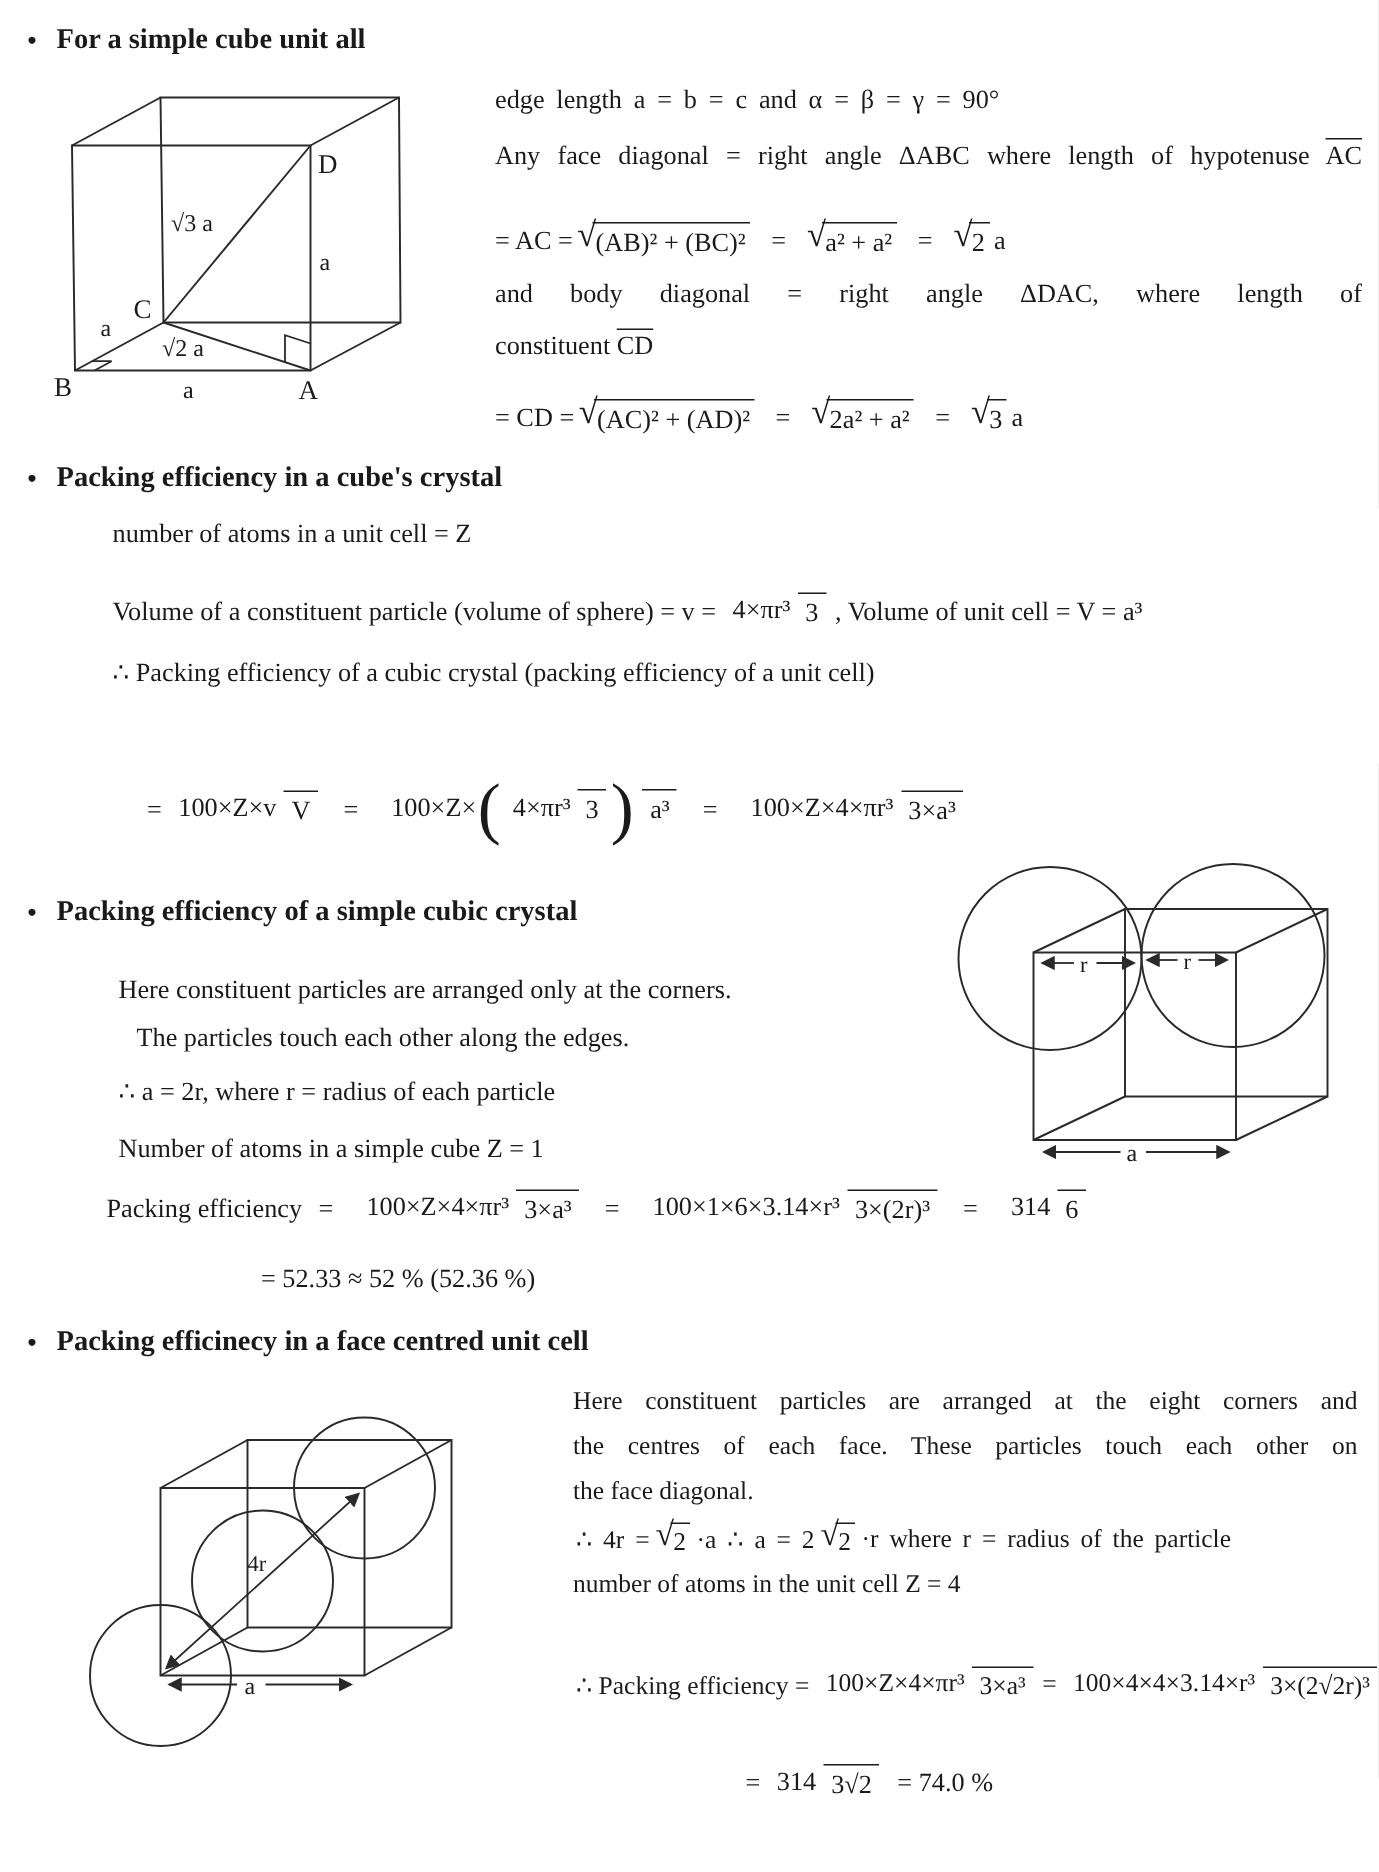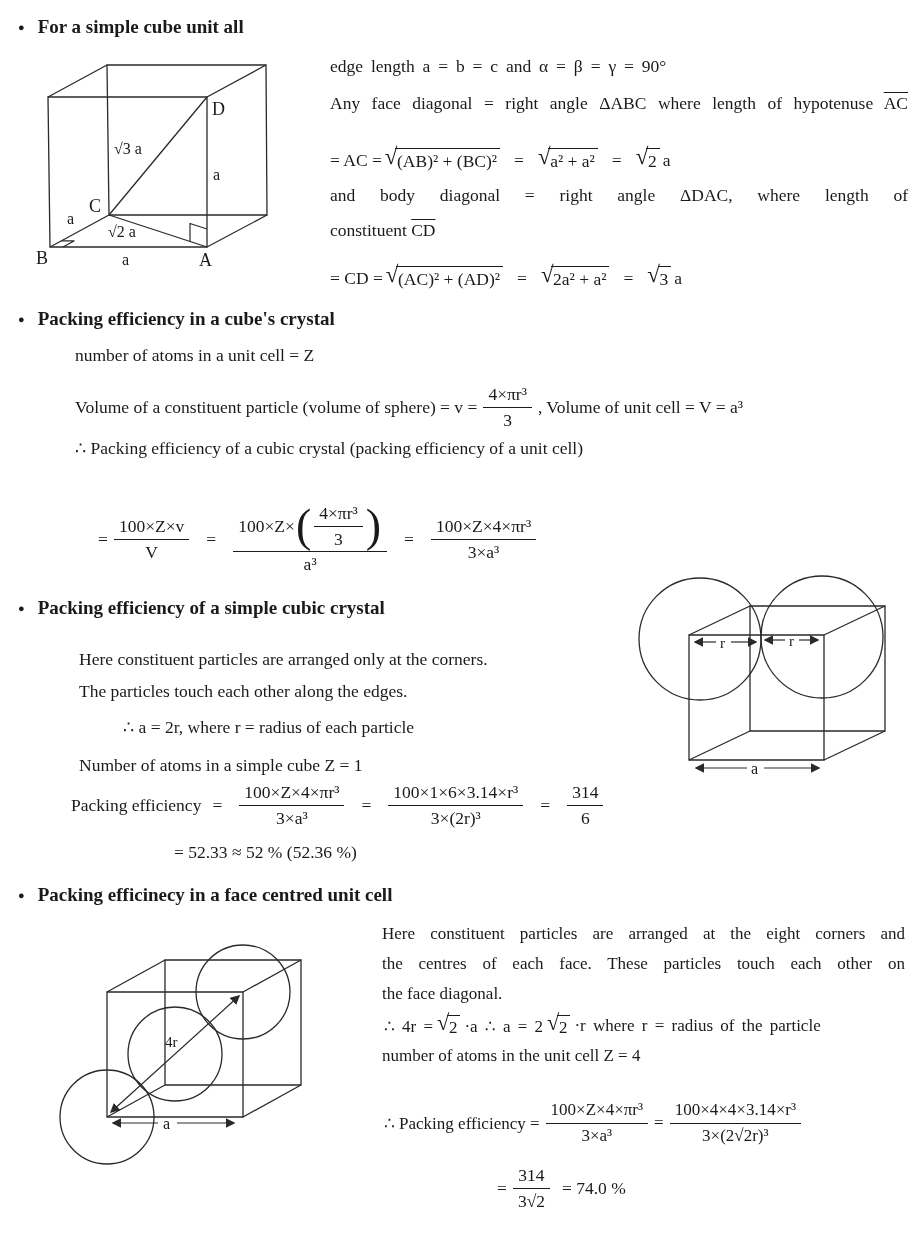--- a/index.html
+++ b/index.html
@@ -5,21 +5,21 @@
   html,body{margin:0;padding:0;background:#e8e8e8;}
   .page{position:relative;width:919px;height:1248px;background:#ffffff;
         font-family:"Liberation Serif","DejaVu Serif",serif;color:#1a1a1a;overflow:hidden;}
   .hrow{position:absolute;display:flex;align-items:center;font-weight:bold;font-size:19px;white-space:nowrap;}
   .bullet{font-size:11px;margin-right:13px;line-height:1;}
   .bline{position:absolute;font-size:17.5px;white-space:nowrap;}
   .just{white-space:normal;text-align:justify;text-align-last:justify;-moz-text-align-last:justify;}
   .obar{text-decoration:overline;}
   .mrow{position:absolute;display:flex;align-items:center;font-size:17.5px;white-space:nowrap;}
   .meq{margin:0 11px;}
-  .frac{display:inline-flex;flex-direction:column;vertical-align:middle;margin:0 6px;line-height:1.3;}
+  .frac{display:inline-flex;vertical-align:middle;margin:0 6px;line-height:1.3;}
   .frac>.num{align-self:center;padding:0 5px 1px;white-space:nowrap;display:inline-flex;align-items:center;justify-content:center;}
   .frac>.den{align-self:stretch;text-align:center;border-top:1.5px solid #1a1a1a;padding:1px 5px 0;white-space:nowrap;}
   .frac.inner{margin:0 2px;}
   .bigp{font-size:46px;line-height:0;font-weight:300;padding:0 1px;}
   .sqrt{display:inline-flex;align-items:stretch;margin:0 3px;}
   .sqrt>.rsign{font-size:1.32em;line-height:1;align-self:flex-start;margin:-3px -2.5px 0 0;}
   .sqrt>.rbar{border-top:1.6px solid #1a1a1a;padding:2px 3px 0 2px;display:inline-flex;align-items:center;white-space:nowrap;}
   .r4line{position:absolute;left:382px;width:523px;font-size:17px;}
   .l4flex{position:absolute;display:flex;align-items:center;font-size:17px;white-space:nowrap;word-spacing:3px;}
   .l4flex>span{margin:0 2px;}
@@ -147,22 +147,22 @@
         <span class="den">3×a³</span>
     </span>
   </div>
 
   <div class="hrow" style="left:18px;top:597px;">
     <span class="bullet">●</span>
     <span>Packing efficiency of a simple cubic crystal</span>
   </div>
 
   <div class="bline" style="left:79px;top:649px;">Here constituent particles are arranged only at the corners.</div>
-  <div class="bline" style="left:79px;top:681px;">The particles touch each other along the edges.</div>
-  <div class="bline" style="left:79px;top:717px;margin-left:44px;">∴ a = 2r, where r = radius of each particle</div>
+  <div class="bline" style="left:91px;top:681px;">The particles touch each other along the edges.</div>
+  <div class="bline" style="left:79px;top:717px;">∴ a = 2r, where r = radius of each particle</div>
   <div class="bline" style="left:79px;top:755px;">Number of atoms in a simple cube Z = 1</div>
 
   <div class="mrow" style="left:71px;top:774px;height:62px;">
     <span>Packing efficiency</span>
     <span class="meq">=</span>
     <span class="frac">
       <span class="num">100×Z×4×πr³</span>
         <span class="den">3×a³</span>
     </span>
     <span class="meq">=</span>

